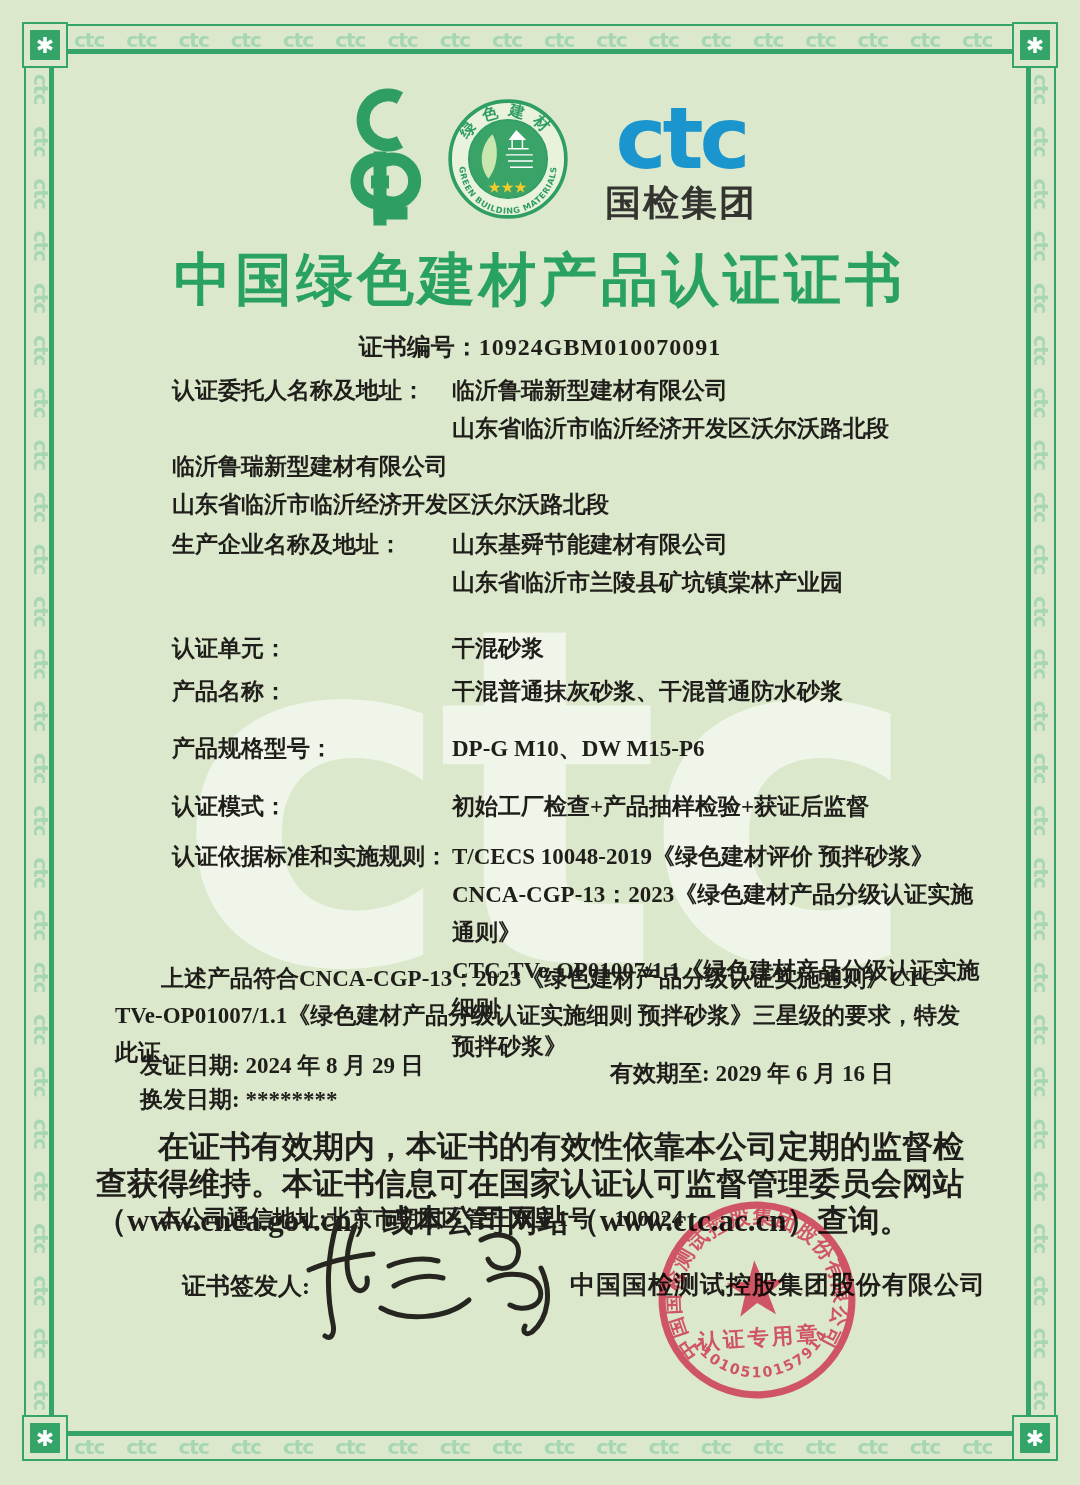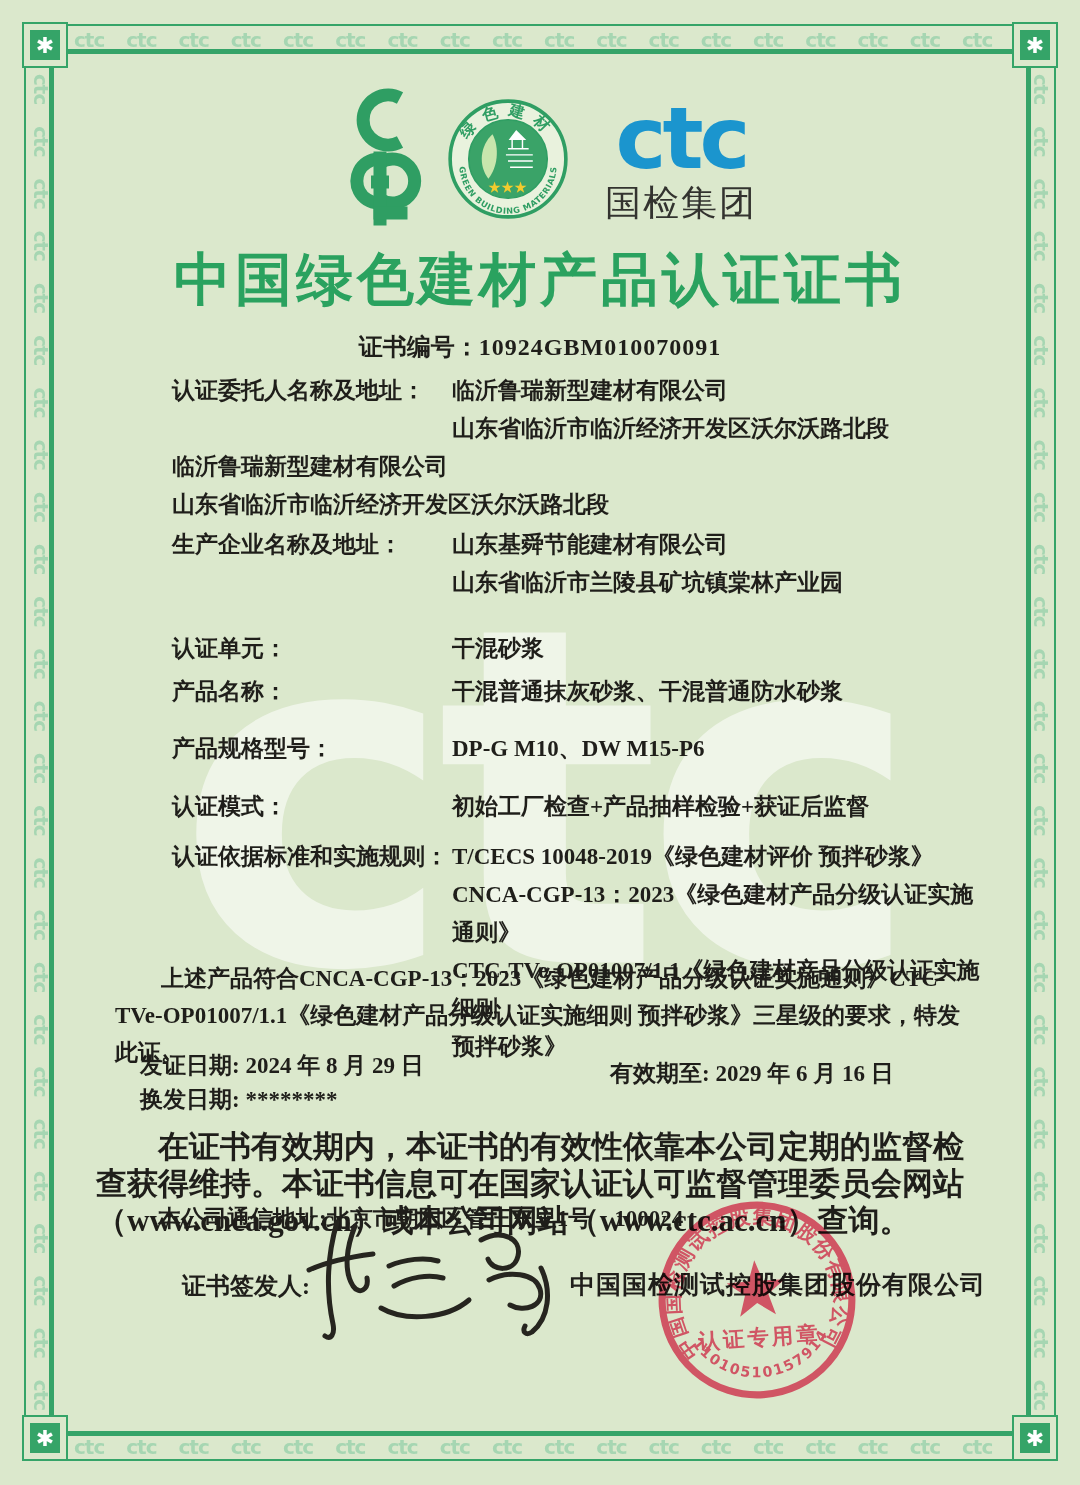--- a/index.html
+++ b/index.html
@@ -33,21 +33,21 @@
   .watermark { position:absolute; left:50%; top:800px; transform:translate(-50%,-50%);
                font-family:"DejaVu Sans",sans-serif; font-weight:bold; font-size:470px;
                letter-spacing:-18px; color:rgba(255,255,255,0.55); z-index:1; }
   .content { position:absolute; inset:0; z-index:2; font-weight:bold; }
   
   .gp-logo  { position:absolute; left:333px; top:86px; }
   .badge    { position:absolute; left:446px; top:97px; }
   .ctc-logo { position:absolute; left:586px; top:92px; width:190px; text-align:center; }
   .ctc-word { font-family:"DejaVu Sans",sans-serif; font-weight:bold; font-size:86px;
               line-height:92px; letter-spacing:-4px; color:#1b95ce; }
-  .ctc-sub  { font-family:"DejaVu Sans",sans-serif; font-weight:normal; font-size:36px;
+  .ctc-sub  { font-family:"DejaVu Sans",sans-serif; font-weight:bold; font-size:36px;
               letter-spacing:2px; color:#33332f; line-height:38px; }
   
   .title { position:absolute; top:242px; left:0; width:100%; text-align:center;
            font-size:57px; letter-spacing:4px; color:#2aa25f; }
   .cert-no { position:absolute; top:331px; left:0; width:100%; text-align:center;
              font-size:24px; }
   .cert-no .code { letter-spacing:1px; }
   
   .fields { position:absolute; left:172px; top:372px; right:90px; font-size:23px; }
   .row { display:flex; }

